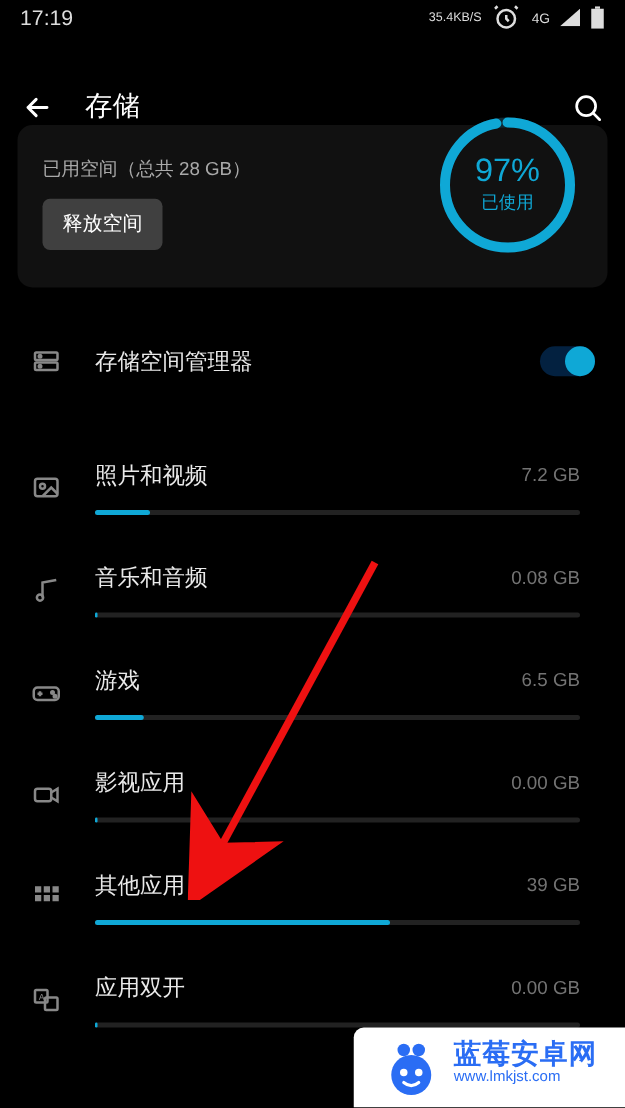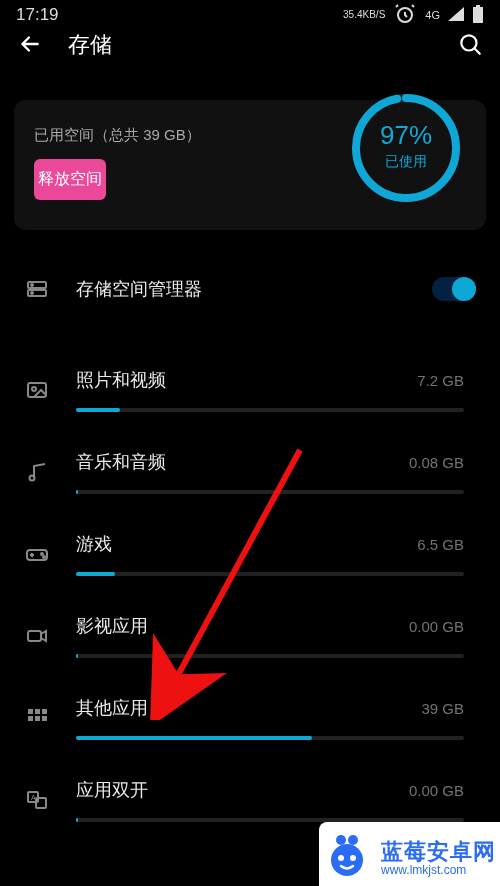--- a/index.html
+++ b/index.html
@@ -3,31 +3,31 @@
 <meta charset="utf-8">
 <style>
 * { box-sizing: border-box; margin: 0; padding: 0; }
 body { width: 500px; height: 886px; background: #000; color: #fff; font-family: -apple-system, "Helvetica Neue", Arial, sans-serif; overflow: hidden; position: relative; }
 
 .status-bar { height: 30px; display: flex; justify-content: space-between; align-items: center; padding: 0 16px; font-size: 16px; color: #ddd; }
 .status-left { font-size: 17px; }
 .status-right { display: flex; align-items: center; gap: 8px; font-size: 12px; }
 .speed { display: flex; flex-direction: row; line-height: 1; font-size: 10px; text-align: right; }
 
-.appbar { height: 70px; display: flex; align-items: flex-start; padding: 0 16px; gap: 24px; }
+.appbar { height: 70px; display: flex; align-items: flex-end; padding: 0 16px; gap: 24px; }
 .back-btn { width: 28px; height: 28px; display: flex; align-items: center; justify-content: center; cursor: pointer; }
 .title { font-size: 22px; flex: 1; }
 .search-btn { width: 28px; height: 28px; display: flex; align-items: center; justify-content: center; cursor: pointer; }
 
 .content { padding: 0 0 0 0; }
 
 .summary-card { background: #111; border-radius: 12px; margin: 0 14px 20px 14px; padding: 18px 20px 22px 20px; display: flex; justify-content: space-between; align-items: center; position: relative; }
 .summary-left { display: flex; flex-direction: column; gap: 14px; }
 .used-line { font-size: 15px; color: #a9a9a9; }
-.free-btn { background: #ec4899; color: #fff; border: none; border-radius: 6px; padding: 10px 4px; font-size: 16px; cursor: pointer; width: fit-content; }
+.free-btn { background: #404040; color: #fff; border: none; border-radius: 6px; padding: 10px 16px; font-size: 16px; cursor: pointer; width: fit-content; }
 
 .ring-wrap { position: relative; width: 120px; height: 120px; margin-top: -30px; }
 .ring-wrap svg { transform: rotate(-90deg); }
 .ring-text { position: absolute; top: 50%; left: 50%; transform: translate(-50%,-54%); text-align: center; }
 .ring-pct { font-size: 26px; font-weight: 500; color: #0fa8d6; }
 .ring-lbl { font-size: 14px; color: #0fa8d6; margin-top: 2px; }
 
 .manager-row { display: flex; align-items: center; height: 78px; padding: 0 24px 0 22px; }
 .row-icon { width: 30px; display: flex; align-items: center; justify-content: center; color: #888; margin-right: 24px; }
 .row-label { flex: 1; font-size: 18px; color: #eaeaea; }
@@ -41,21 +41,21 @@
 .cat-head { display: flex; justify-content: space-between; align-items: center; }
 .cat-name { font-size: 18px; color: #eaeaea; }
 .cat-val { font-size: 15px; color: #737373; }
 .cat-bar { margin-top: 16px; height: 4px; background: #222; border-radius: 2px; position: relative; }
 .cat-bar-fill { position:absolute; left:0; top:0; bottom:0; background:#0fa8d6; border-radius:2px; }
 
 
 .arrow-overlay { position:absolute; pointer-events:none; left:150px; top:440px; }
 
 
-.watermark { position:absolute; right:0; bottom:0; display:flex; align-items:flex-end; gap:10px; background:#fff; padding:8px 4px; border-top-left-radius:8px; }
+.watermark { position:absolute; right:0; bottom:0; display:flex; align-items:flex-start; gap:10px; background:#fff; padding:8px 22px; border-top-left-radius:8px; }
 .wm-mascot { width:48px; height:48px; }
 .wm-text { display:flex; flex-direction:column; line-height:1.15; }
 .wm-cn { font-size:22px; font-weight:700; color:#2a6df4; letter-spacing:1px; }
 .wm-en { font-size:12px; color:#2a6df4; }
 
 .icon-svg { width:24px; height:24px; }
 </style>
 </head>
 <body>
 
@@ -99,21 +99,21 @@
         <circle cx="11" cy="11" r="7"></circle>
         <path d="M21 21l-5-5"></path>
       </svg>
   </div>
 </div>
 
 <div class="content">
 
   <div class="summary-card">
     <div class="summary-left">
-      <div class="used-line">已用空间（总共 39 GB）</div>
+      <div class="used-line">已用空间（总共 28 GB）</div>
       <button class="free-btn">释放空间</button>
     </div>
     <div class="ring-wrap">
       <svg width="120" height="120" viewBox="0 0 120 120">
         <circle cx="60" cy="60" r="50" fill="none" stroke="#0f2a35" stroke-width="8"></circle>
         <circle id="ring-arc" cx="60" cy="60" r="50" fill="none" stroke="#0fa8d6" stroke-width="8" stroke-linecap="round" stroke-dasharray="314.16" stroke-dashoffset="9.42"></circle>
       </svg>
       <div class="ring-text">
         <div class="ring-pct">97%</div>
         <div class="ring-lbl">已使用</div>

